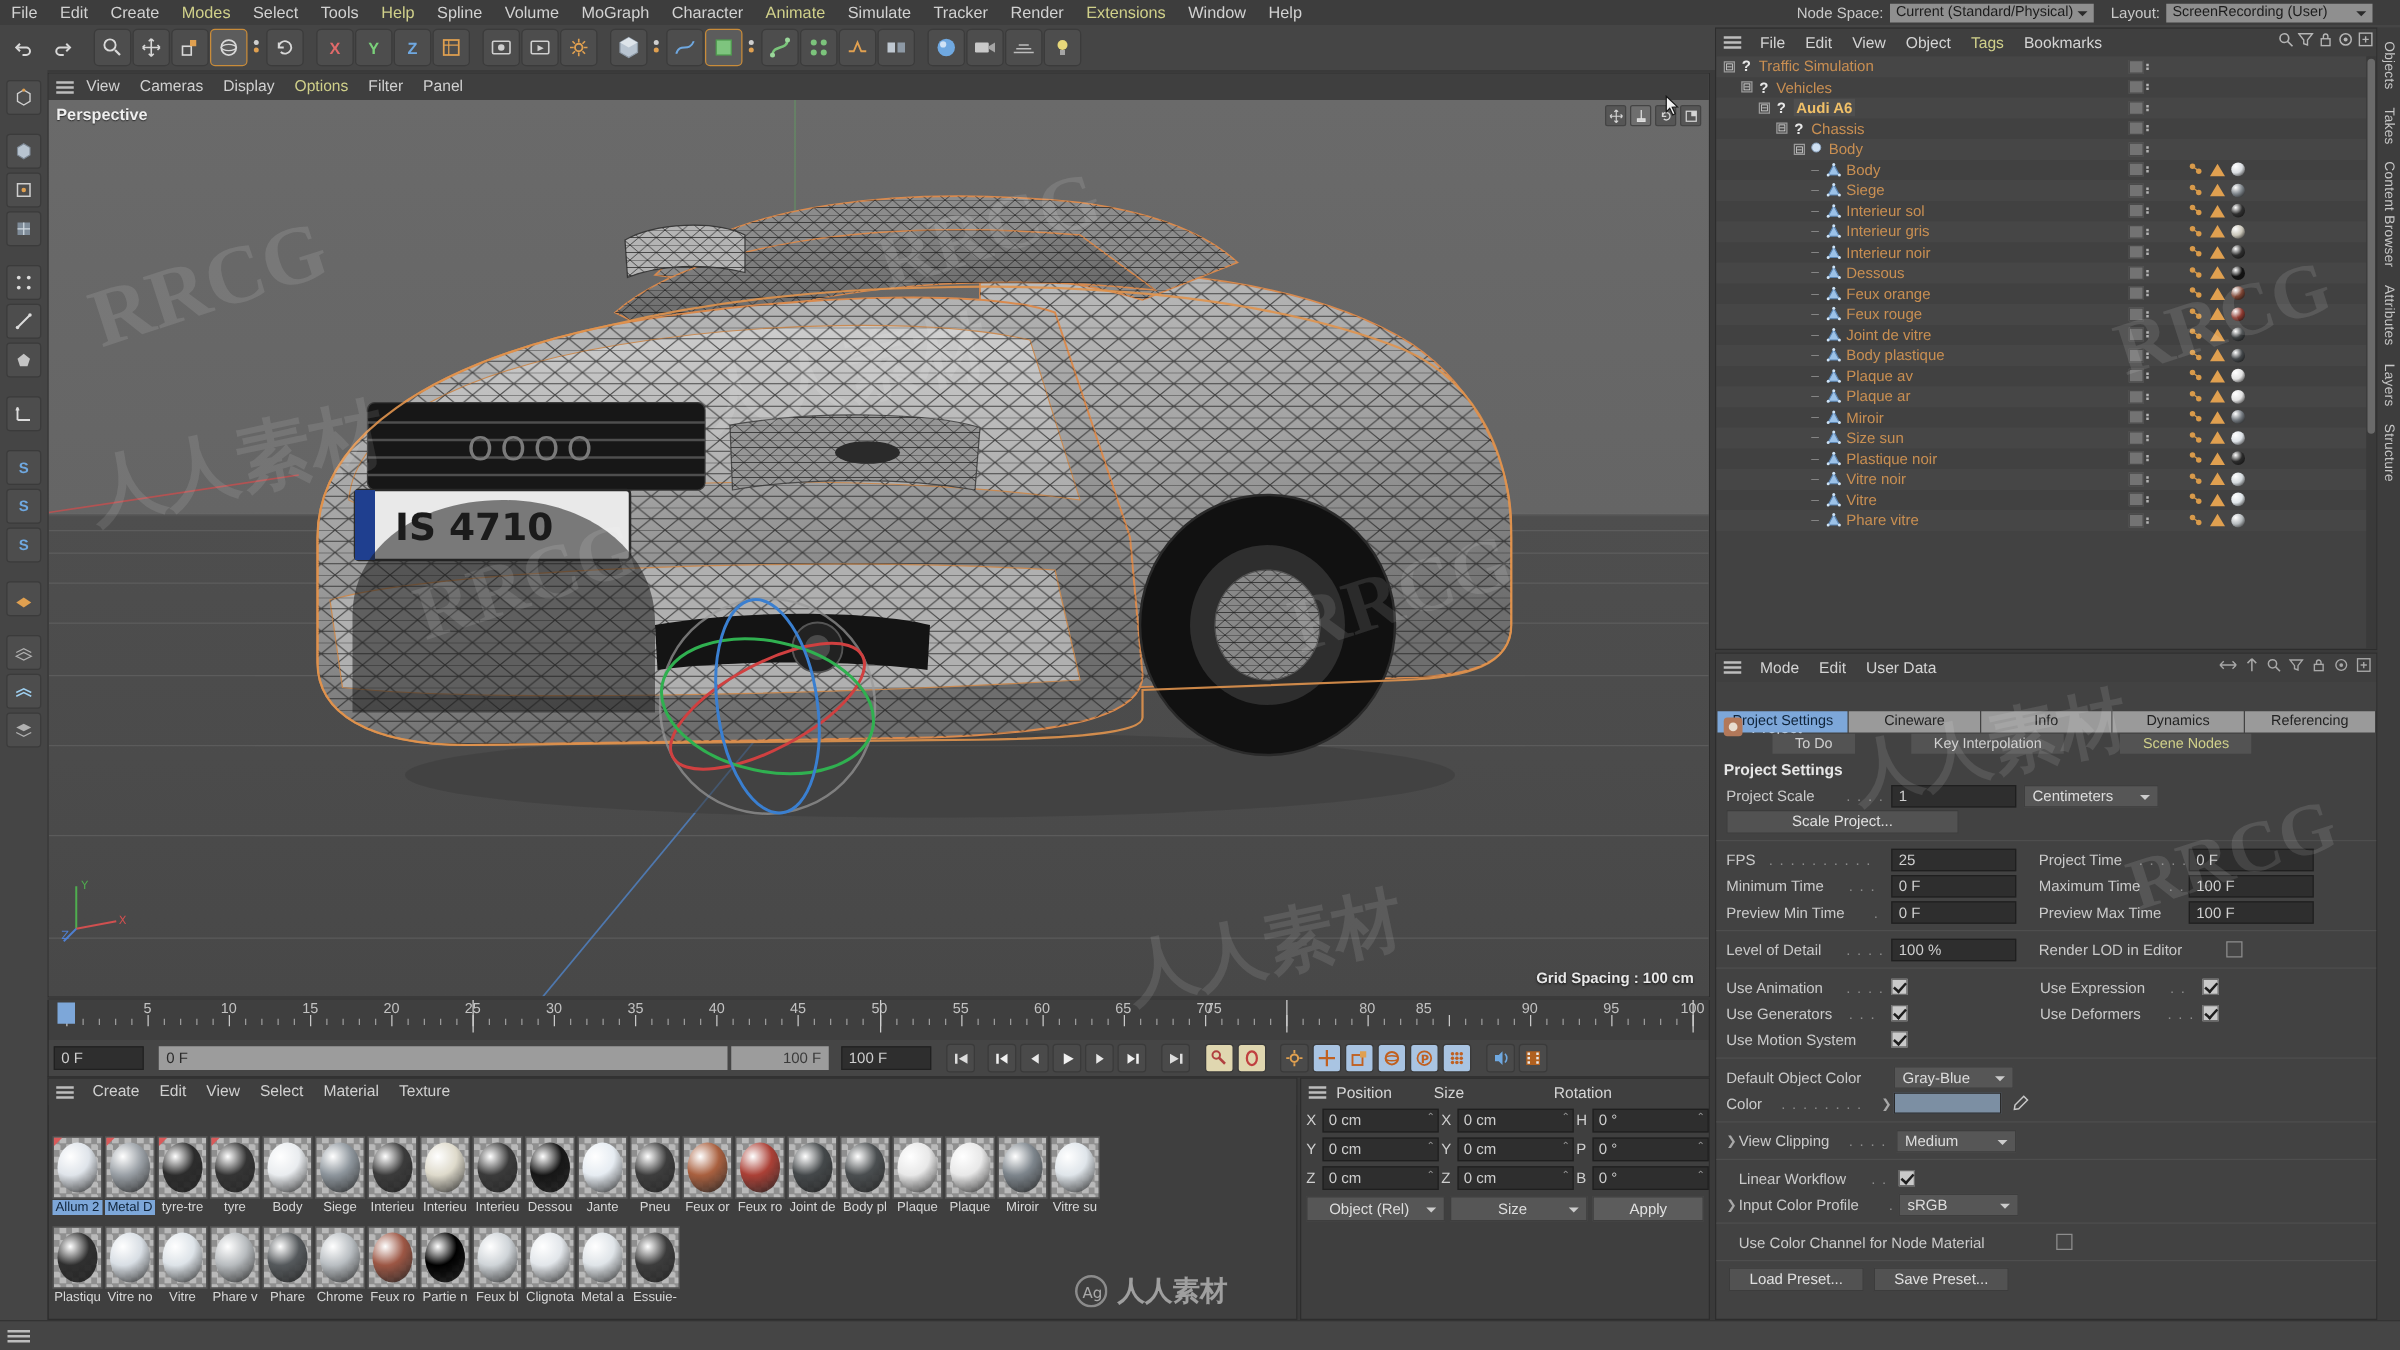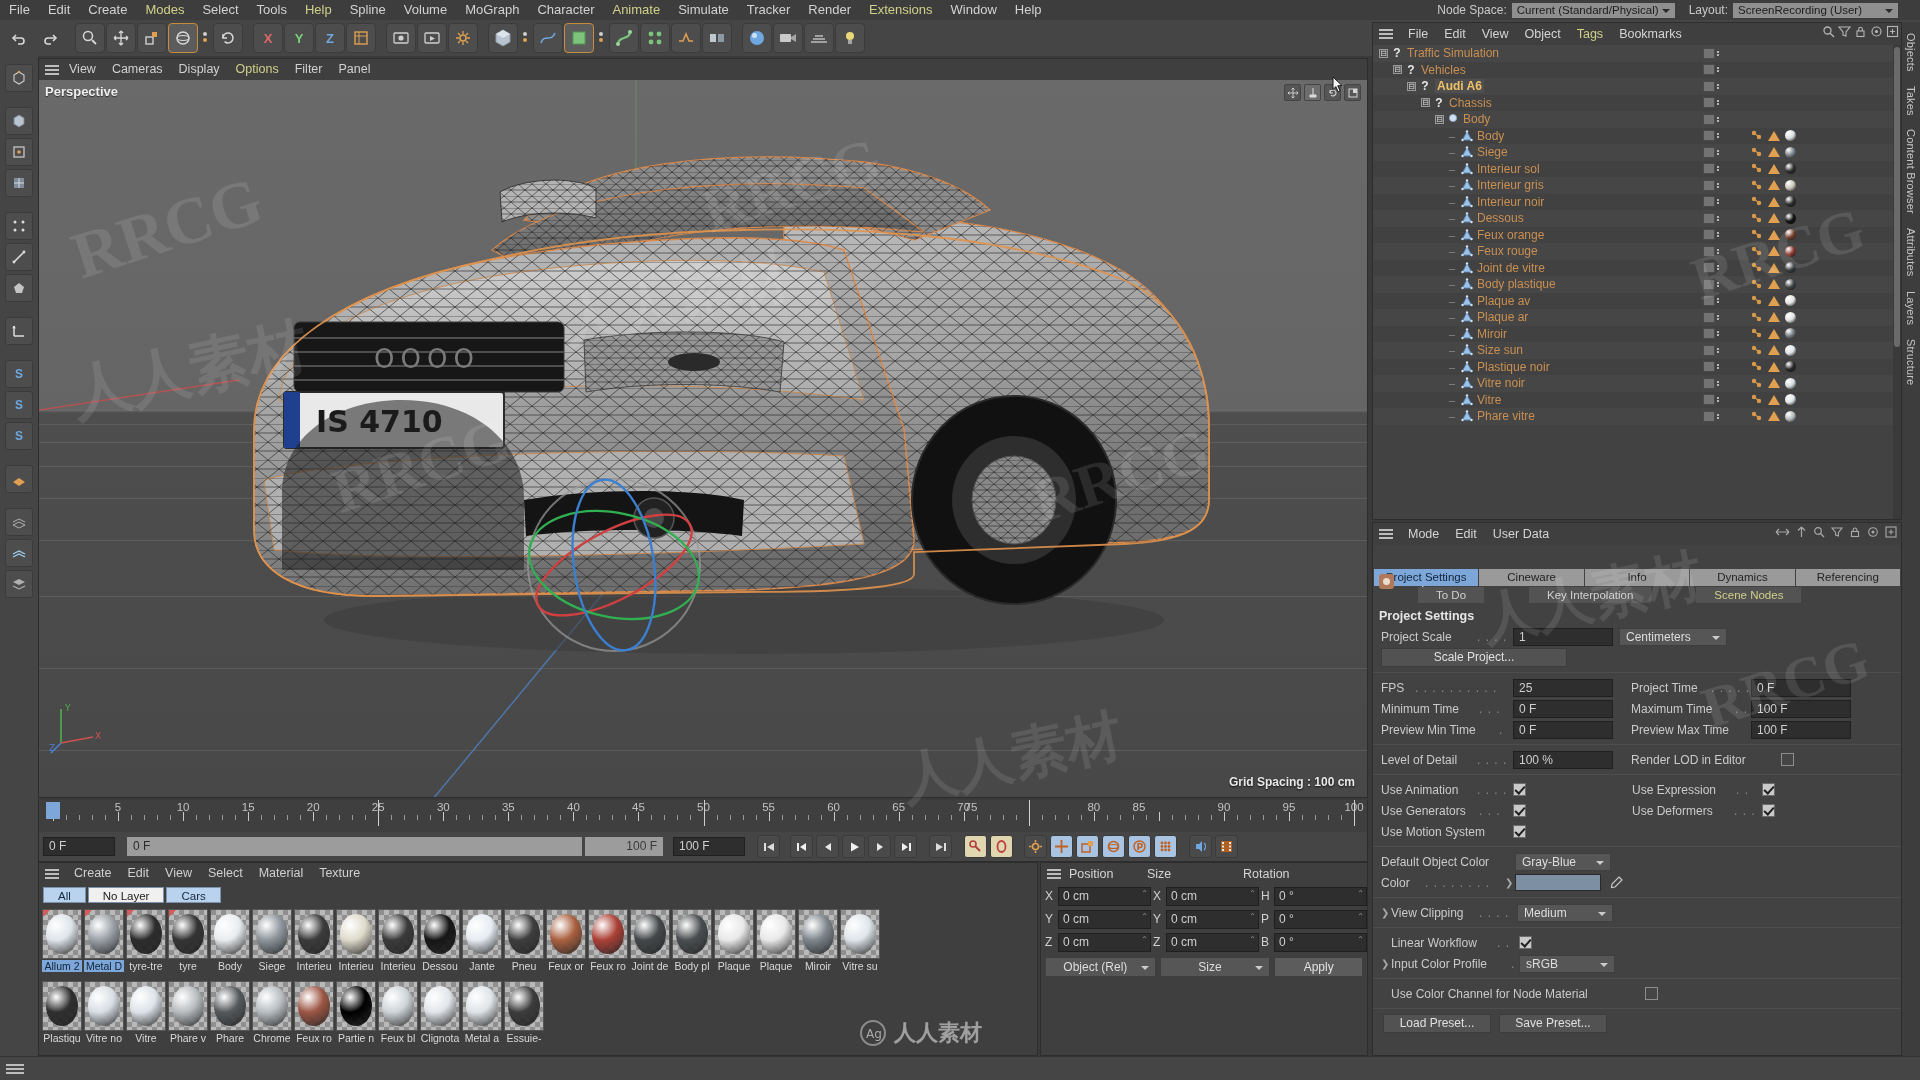--- a/index.html
+++ b/index.html
@@ -1000,25 +1000,20 @@
       </div>
       <div id="matmenu" style="display:flex;">
           <div class="mi">Create</div>
           <div class="mi">Edit</div>
           <div class="mi">View</div>
           <div class="mi">Select</div>
           <div class="mi">Material</div>
           <div class="mi">Texture</div>
         </div>
     </div>
-    <div class="mat-layers" id="matlayers">
-        <div class="mlayer">All</div>
-        <div class="mlayer white">No Layer</div>
-        <div class="mlayer">Cars</div>
-      </div>
     <div class="mat-grid">
       <div class="mat-row" id="matrow1">
           <div class="matcell">
             <div class="matsw">
               <div class="sphere" style="background: radial-gradient(circle at 32% 28%, rgb(255, 255, 255) 0%, rgb(223, 228, 234) 42%, rgba(0, 0, 0, 0.75) 100%);"></div>
               <div class="corner"></div>
             </div>
             <div class="matname sel">Allum 2</div>
           </div>
           <div class="matcell">

